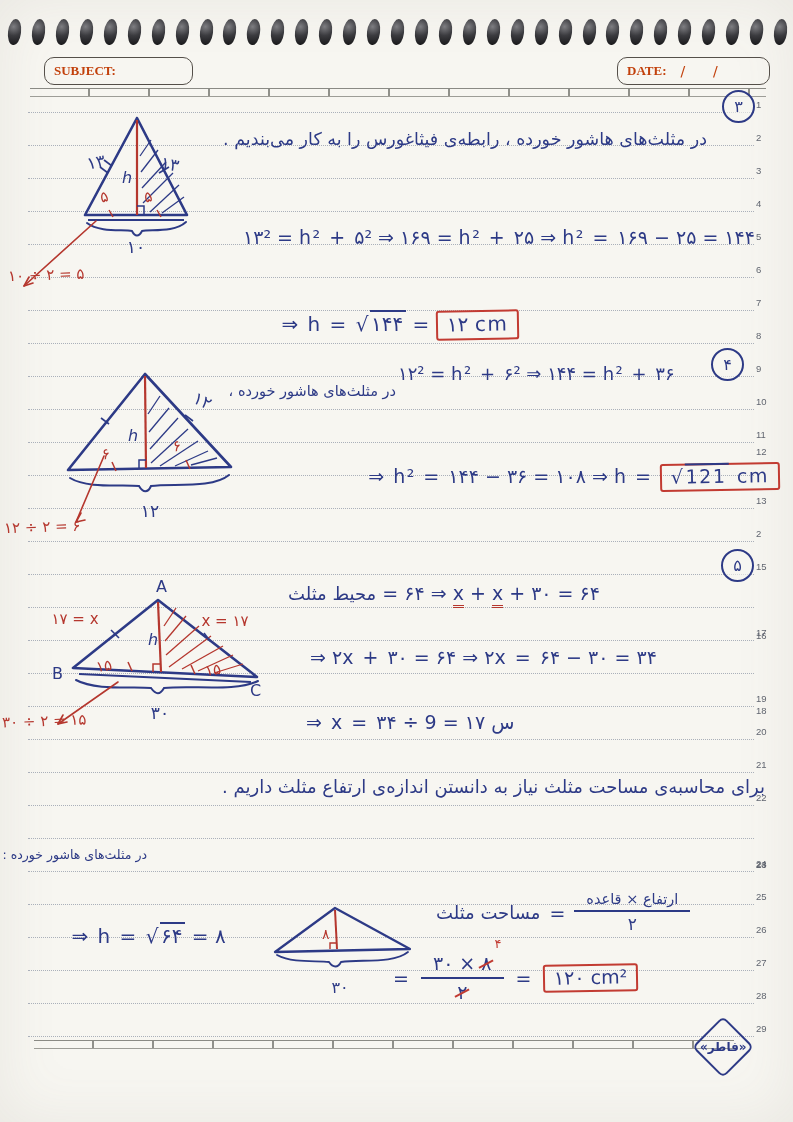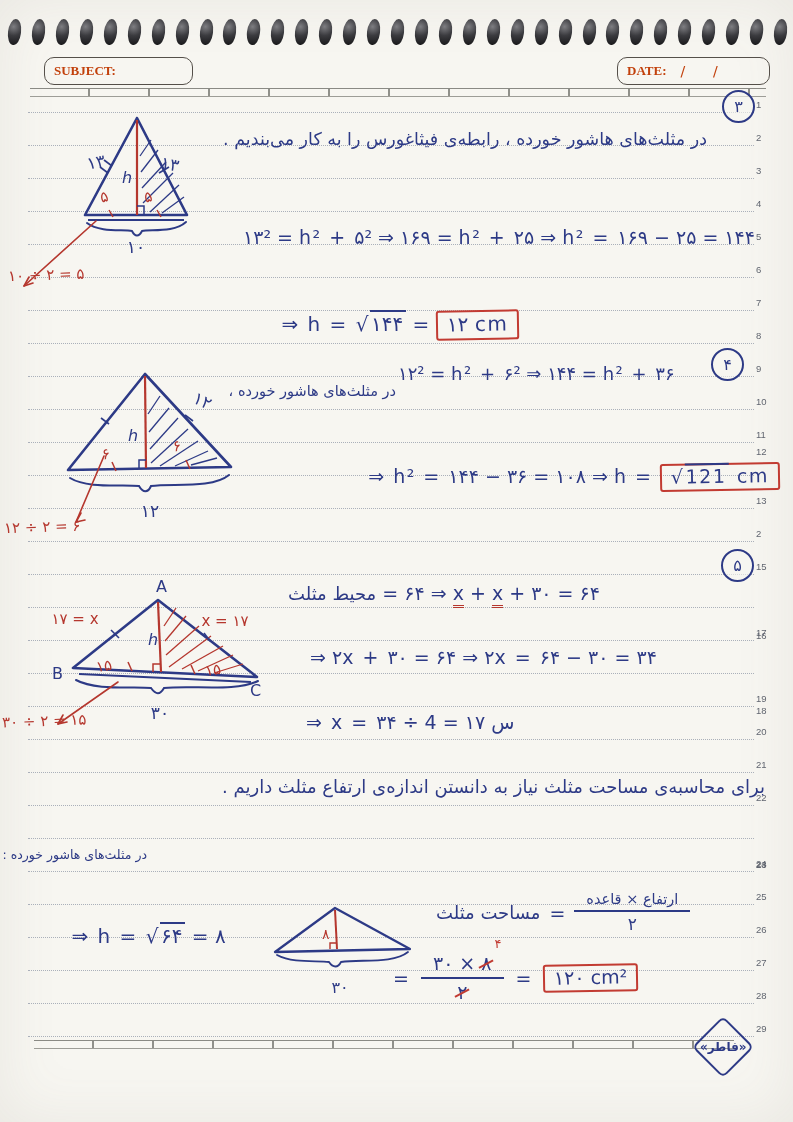--- a/index.html
+++ b/index.html
@@ -303,21 +303,21 @@
 
   <div id="perimeter-line">
     <span class="fa-inline">محیط مثلث</span>
       <span class="eqi"> = ۶۴ ⇒ </span>
       <span class="eqi dul">x</span>
       <span class="eqi"> + </span>
       <span class="eqi dul">x</span>
       <span class="eqi"> + ۳۰ = ۶۴</span>
   </div>
   <div class="eq" style="left:310px;top:646px;">⇒ ۲x + ۳۰ = ۶۴ ⇒ ۲x = ۶۴ − ۳۰ = ۳۴</div>
-  <div class="eq" style="left:306px;top:711px;">⇒ x = ۳۴ ÷ 4 = ۱۷ س</div>
+  <div class="eq" style="left:306px;top:711px;">⇒ x = ۳۴ ÷ 9 = ۱۷ س</div>
 
   <div class="fa" style="right:28px;top:776px;font-size:18px;">برای محاسبه‌ی مساحت مثلث نیاز به دانستن اندازه‌ی ارتفاع مثلث داریم .</div>
   <div class="fa" style="right:646px;top:847px;font-size:12.5px;">در مثلث‌های هاشور خورده :</div>
   <div class="eq" style="left:40px;top:900px;font-size:20px;">
     <span>⇒ h = √</span><span class="rad">۶۴</span><span> = ۸</span>
   </div>
 
   <svg class="dia" style="left:258px;top:888px;" width="175" height="115" viewBox="0 0 175 115">
     <path d="M77,20 L17,64 L152,61 Z" fill="none" stroke="#2d3a86" stroke-width="2.3" stroke-linejoin="round"></path>
     <line x1="77" y1="22" x2="79" y2="61" stroke="#b5372e" stroke-width="2"></line>

